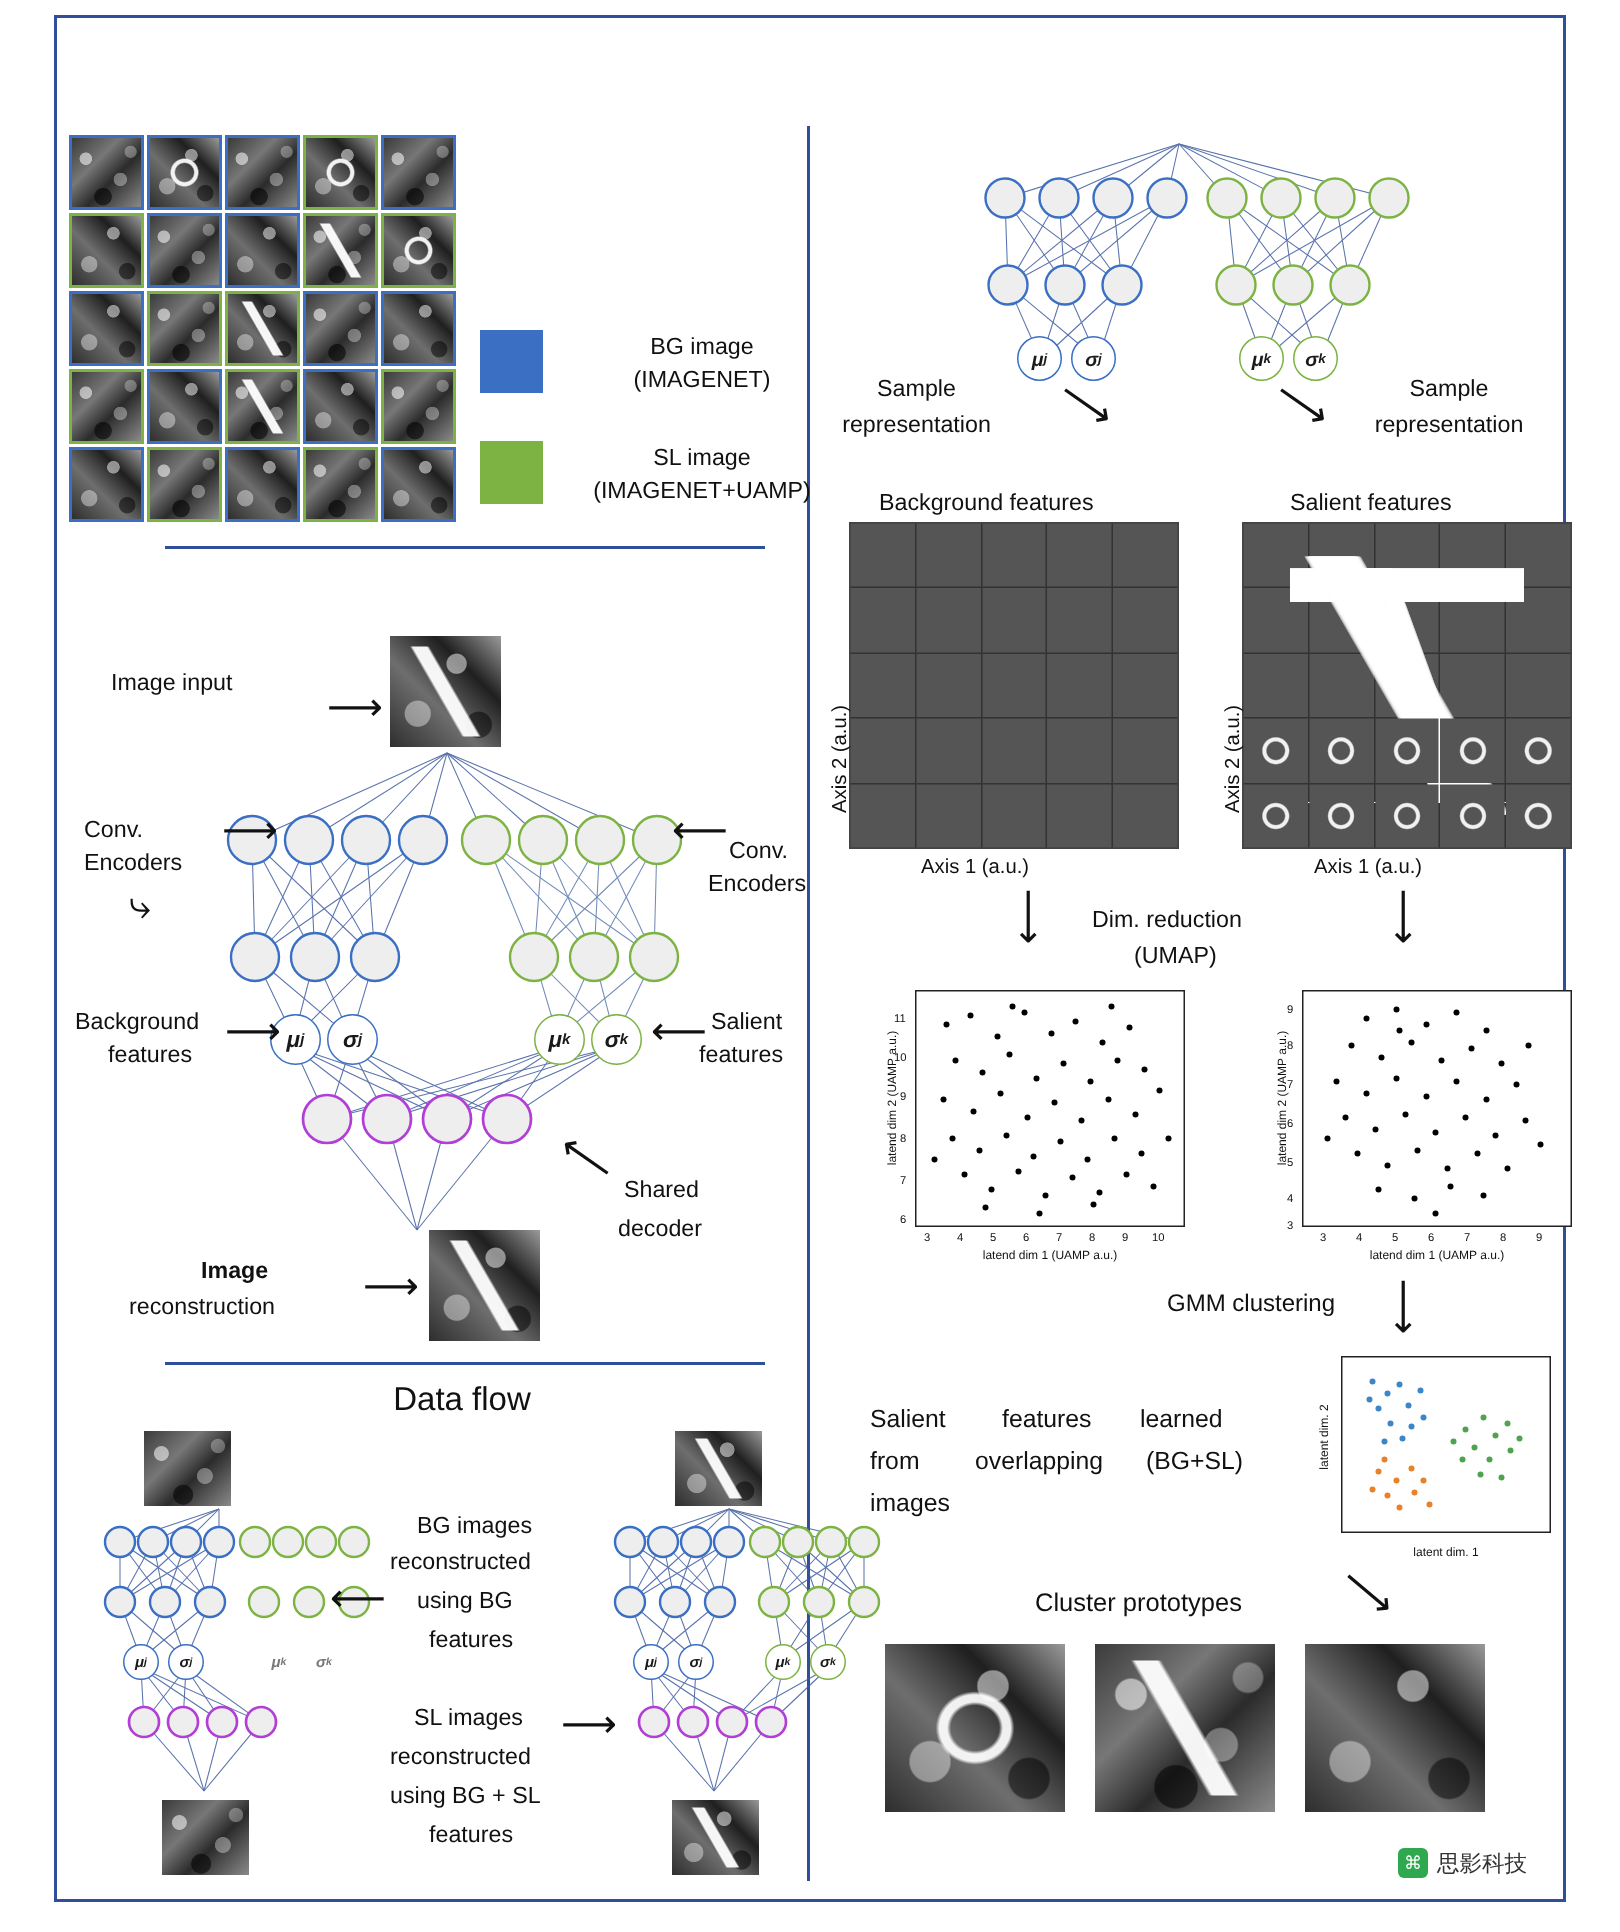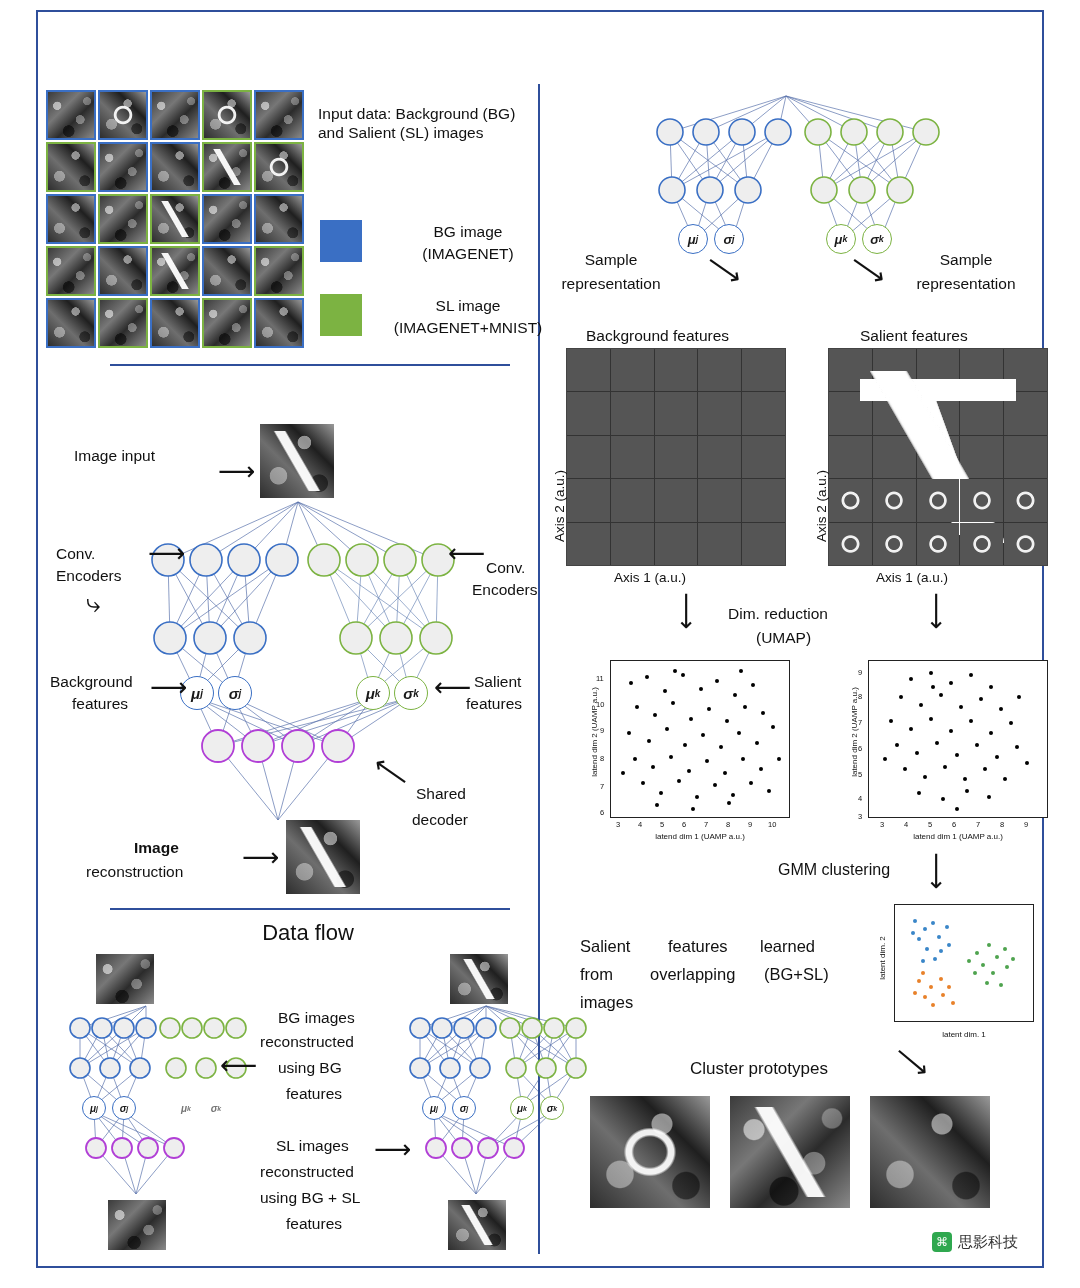--- a/index.html
+++ b/index.html
@@ -155,29 +155,28 @@
     <div class="cell bg tile noise2" style="left:156px; top:156px;"></div>
     <div class="cell sl tile noise" style="left:208px; top:156px;"></div>
 
     <div class="cell bg tile noise2" style="left:0px;   top:208px;"></div>
     <div class="cell sl tile noise dig9" style="left:52px;  top:208px;"></div>
     <div class="cell bg tile noise2" style="left:104px; top:208px;"></div>
     <div class="cell sl tile noise dig9" style="left:156px; top:208px;"></div>
     <div class="cell bg tile noise2" style="left:208px; top:208px;"></div>
   </div>
 
-  <div class="lbl" style="left:280px; top:92px; width:210px;">Input data: Background (BG) and Salient (SL) images</div>
 
   <div class="swatch" style="left:282px; top:208px; background:#3a6fc4;"></div>
   <div class="lbl c" style="left:350px; top:210px; width:160px;">BG image</div>
   <div class="lbl c" style="left:350px; top:232px; width:160px;">(IMAGENET)</div>
 
   <div class="swatch" style="left:282px; top:282px; background:#7cb342;"></div>
   <div class="lbl c" style="left:340px; top:284px; width:180px;">SL image</div>
-  <div class="lbl c" style="left:330px; top:306px; width:200px;">(IMAGENET+MNIST)</div>
+  <div class="lbl c" style="left:330px; top:306px; width:200px;">(IMAGENET+UAMP)</div>
 
   <div class="hline" style="left:72px; top:352px; width:400px;"></div>
 
 
   <div class="lbl" style="left:36px; top:434px; width:140px;">Image input</div>
   <div class="arrow" style="left:180px; top:446px;">⟶</div>
   <div class="tile noise2 dig1" style="left:222px; top:412px; width:74px; height:74px;"></div>
 
   <svg style="left:90px; top:486px;" width="370" height="330" viewBox="0 0 370 330">
 

